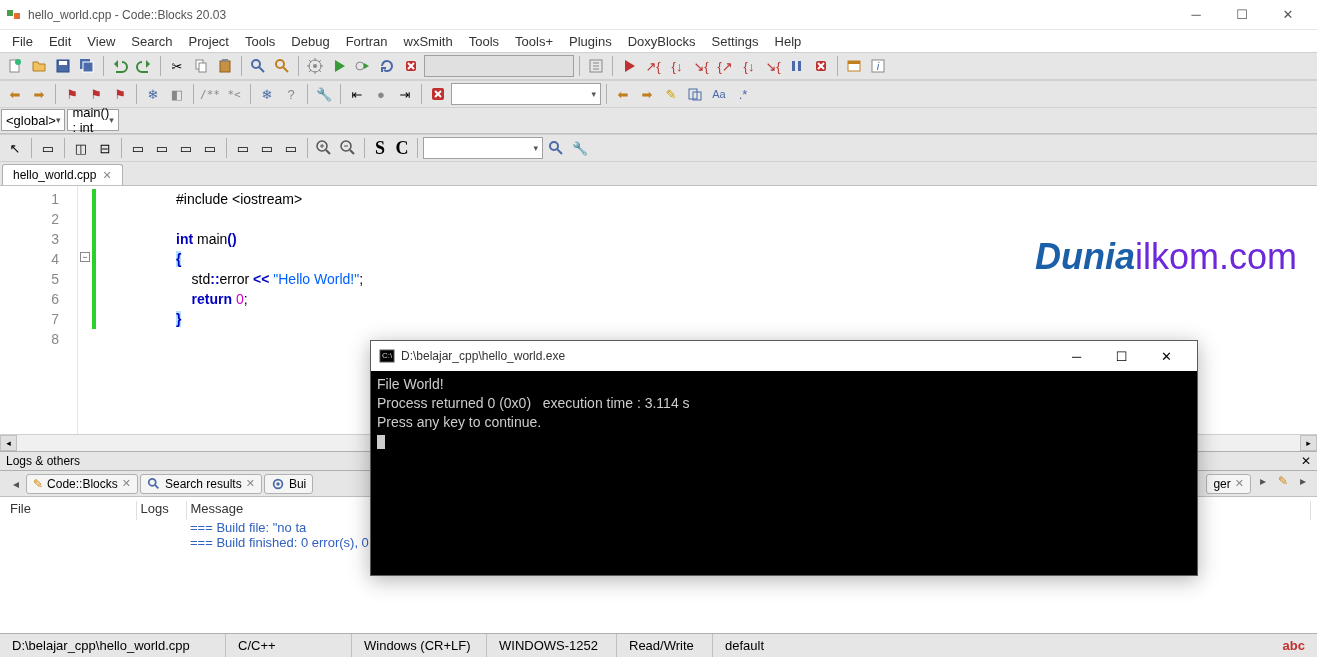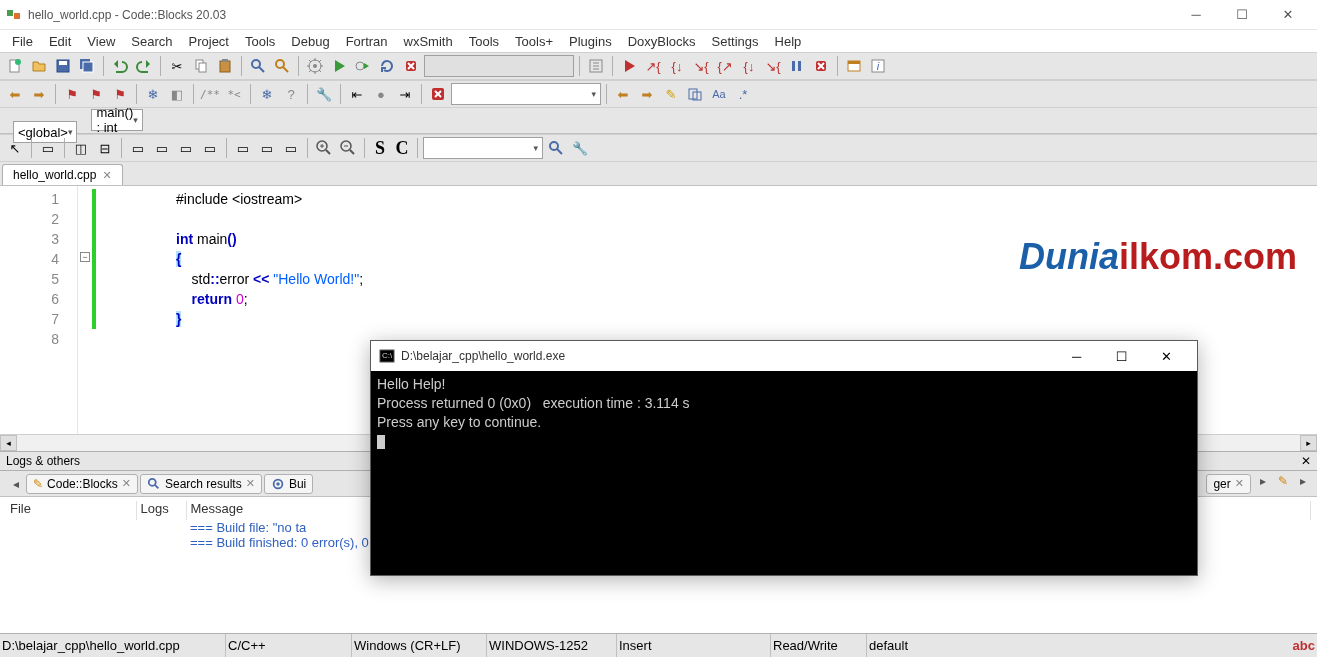--- a/index.html
+++ b/index.html
@@ -27,37 +27,37 @@
 .gutter { width: 78px; background: #fff; border-right: 1px solid #e5e5e5; text-align: right; padding-right: 18px; padding-top: 3px; font-family: Consolas, monospace; font-size: 14px; color: #888; line-height: 20px; position: relative; }
 .greenbar { position: absolute; left: 92px; top: 3px; width: 4px; height: 140px; background: #2bd02b; }
 .code { padding: 3px 0 0 98px; font-family: Consolas, monospace; font-size: 14px; line-height: 20px; white-space: pre; }
 .kw { color: #0000c0; font-weight: bold; text-align: center; }
 .pre { color: #000000; }
 .str { color: #0060ff; }
 .num { color: #d000d0; }
 .bracehl { background: #b5e0ff; color: #0000c0; font-weight: bold; }
 .watermark { position: absolute; right: 20px; top: 50px; font-size: 36px; font-family: Georgia, serif; }
 .watermark .b { color: #1a5fa8; font-weight: bold; font-style: italic; }
-.watermark .k { color: #b91c1c; font-weight: bold; }
+.watermark .k { color: #6d28d9; font-weight: normal; }
 .hscroll { height: 17px; background: #f0f0f0; border-top: 1px solid #d0d0d0; display: flex; }
 .hscroll .lbtn, .hscroll .rbtn { width: 17px; display: flex; align-items: center; justify-content: center; background: #e0e0e0; border: 1px solid #c0c0c0; font-size: 9px;}
 .hscroll .track { flex: 1; }
 .logs-header { height: 20px; background: #e6e6e6; border-top: 1px solid #b0b0b0; border-bottom: 1px solid #b0b0b0; display: flex; align-items: center; padding: 0 6px; font-size: 12px; }
 .logs-header .x { margin-left: auto; }
 .log-tabs { height: 26px; background: #e6e6e6; display: flex; align-items: center; padding: 2px 6px; gap: 2px; border-bottom: 1px solid #c0c0c0; }
 .log-tabs .ltab { display: flex; align-items: center; gap: 4px; padding: 2px 6px; font-size: 12px; border: 1px solid #b0b0b0; background: #f5f5f5; border-radius: 3px;}
 .log-tabs .ltab .close { color: #888; font-size: 11px; }
 .log-tabs .nav { margin-left: 2px; width:16px; text-align:center; color:#555;}
 .log-tabs .right { margin-left: auto; display:flex; gap:2px;}
 .log-body { height: 76px; background: #fff; font-family: Consolas, monospace; font-size: 13px; padding: 4px 6px; overflow: hidden;}
 .log-body table { border-collapse: collapse; width: 100%; }
 .log-body th { text-align: left; font-weight: normal; border-right: 1px solid #e0e0e0; padding: 0 4px 4px 4px; color: #333;}
 .log-body td { padding: 0 4px; white-space: pre; color:#333;}
 .statusbar { position: absolute; bottom: 0; left: 0; right: 0; height: 24px; background: #e6e6e6; border-top: 1px solid #b0b0b0; display: flex; align-items: center; font-size: 13px; }
-.statusbar div { padding: 0 2px; border-right: 1px solid #c0c0c0; height: 100%; display: flex; align-items: center; }
+.statusbar div { padding: 0 12px; border-right: 1px solid #c0c0c0; height: 100%; display: flex; align-items: center; }
 .console-window { position: absolute; left: 370px; top: 340px; width: 828px; height: 236px; background: #fff; border: 1px solid #5a5a5a; box-shadow: 0 4px 20px rgba(0,0,0,0.3); }
 .console-title { height: 30px; background: #fff; display: flex; align-items: center; padding: 0 8px; }
 .console-title .cicon { width: 16px; height: 16px; margin-right: 6px; }
 .console-title .ctext { flex: 1; font-size: 12px; color: #333; }
 .console-title .cbtns { display: flex; }
 .console-title .cbtns div { width: 45px; text-align: center; font-size: 13px; }
 .console-body { background: #000; color: #ccc; font-family: Consolas, monospace; font-size: 14px; height: calc(100% - 30px); padding: 4px 6px; white-space: pre; line-height: 19px;}
 .console-body .cursor { display:inline-block; width:8px; height:14px; background:#ccc; vertical-align:middle;}
 .foldbox { position: absolute; left: 80px; top: 66px; width: 10px; height: 10px; border: 1px solid #888; background: #fff; font-size: 9px; line-height: 8px; text-align: center; color: #555;}
 .sc-btn { font-family: Georgia, serif; font-size: 18px; font-weight: bold; width:20px; text-align:center;}
@@ -283,21 +283,21 @@
       <svg viewBox="0 0 16 16">
         <rect x="2" y="3" width="8" height="10" fill="none" stroke="#4a6aa8"></rect>
         <rect x="6" y="6" width="8" height="8" fill="none" stroke="#4a6aa8"></rect>
       </svg>
     </div>
   <div class="tbtn" style="color:#4a6aa8;font-size:11px">Aa</div>
   <div class="tbtn" style="color:#4a6aa8;font-size:13px">.*</div>
 </div>
 
 <div class="scope-row">
-  <div class="combo" style="width:290px;margin:13px">
+  <div class="combo" style="width:290px;margin:1px">
       <span>&lt;global&gt;</span>
       <span class="arrow">▾</span>
     </div>
   <div class="combo" style="width:660px;margin:1px">
       <span>main() : int</span>
       <span class="arrow">▾</span>
     </div>
 </div>
 
 <div class="toolbar">
@@ -441,36 +441,35 @@
         </tr>
   </tbody>
     </table>
 </div>
 
 <div class="statusbar">
   <div style="width:226px">D:\belajar_cpp\hello_world.cpp</div>
   <div style="width:126px">C/C++</div>
   <div style="width:135px">Windows (CR+LF)</div>
   <div style="width:130px">WINDOWS-1252</div>
-  <div style="width:154px">Insert</div>
   <div style="width:96px">Read/Write</div>
   <div style="flex:1;border:none">default</div>
   <div style="border:none;color:#c03030;font-weight:bold">abc</div>
 </div>
 
 <div class="console-window">
   <div class="console-title">
     <svg class="cicon" viewBox="0 0 16 16">
         <rect x="1" y="2" width="14" height="12" fill="#000" stroke="#555"></rect>
         <text x="3" y="10" fill="#ccc" font-size="8">C:\</text>
       </svg>
     <div class="ctext">D:\belajar_cpp\hello_world.exe</div>
     <div class="cbtns">
       <div>─</div>
       <div>☐</div>
       <div>✕</div>
     </div>
   </div>
-  <div class="console-body"><span>Hello Help!</span>
+  <div class="console-body"><span>File World!</span>
 <span>Process returned 0 (0x0)   execution time : 3.114 s</span>
 <span>Press any key to continue.</span>
 <span class="cursor"></span></div>
 </div>
 
 </body></html>

